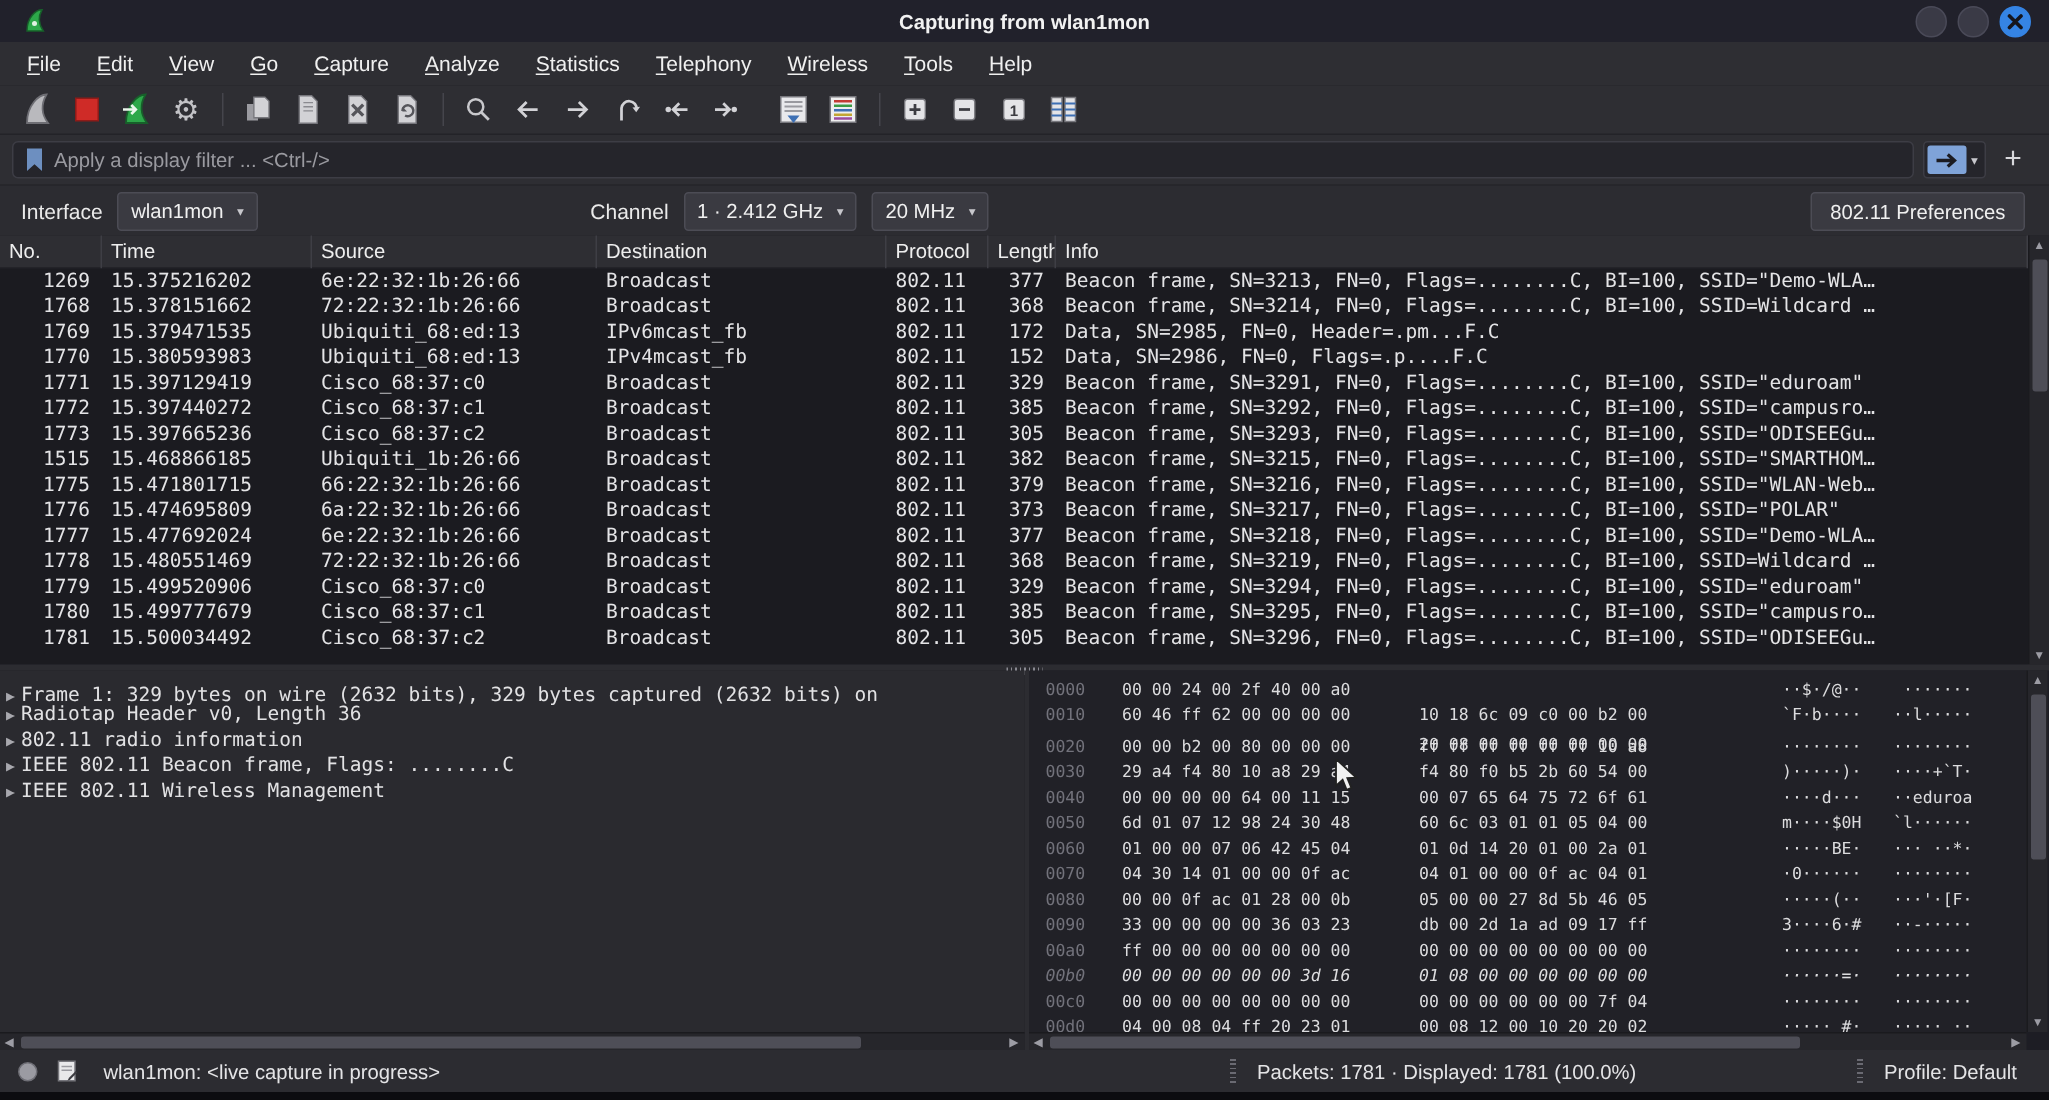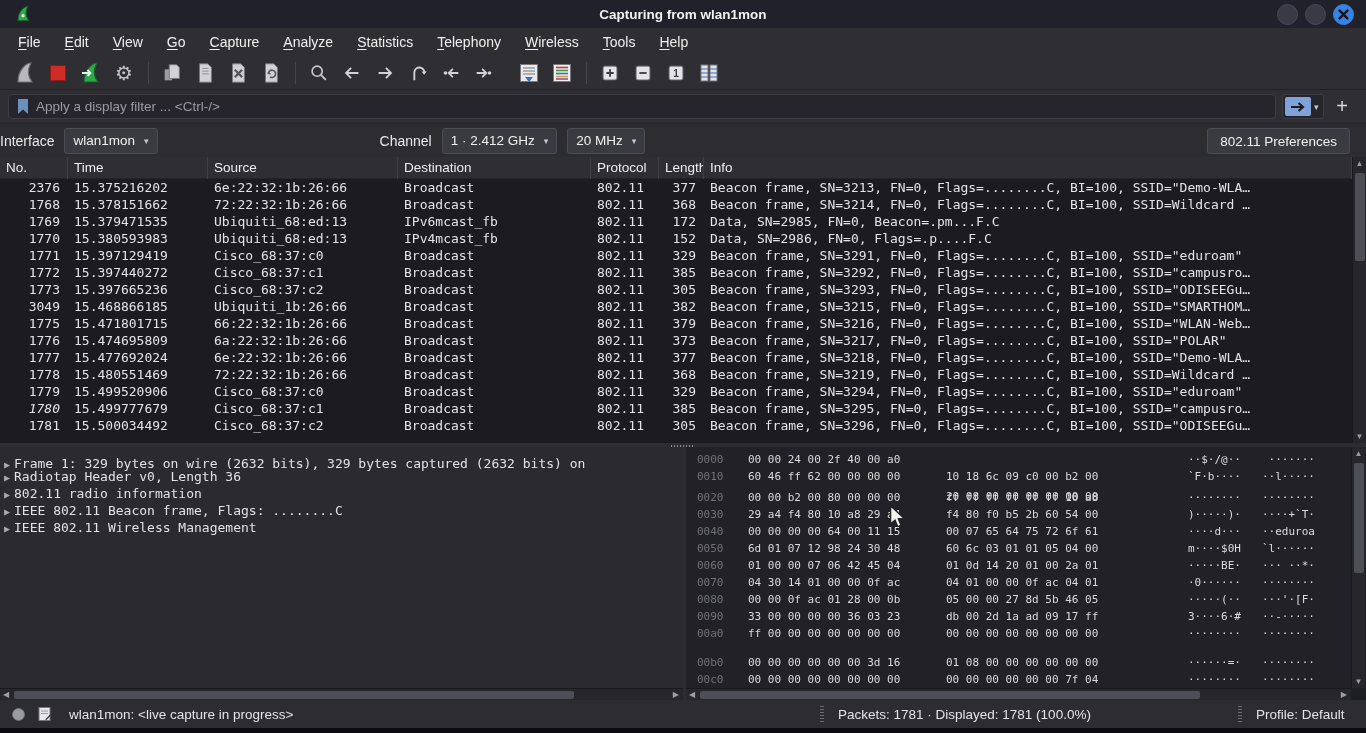--- a/index.html
+++ b/index.html
@@ -277,21 +277,21 @@
         <svg width="16" height="10" viewBox="0 0 16 10">
             <path d="M1 5 H12 M8.5 1 L13 5 L8.5 9" stroke="#1c1c22" stroke-width="2.2" fill="none"></path>
           </svg>
       </span>
       <span class="caret">▾</span>
     </div>
     <div id="filter-add">+</div>
   </div>
 
   <div id="wirelessbar" class="abs">
-    <span class="wlabel" style="">Interface</span>
+    <span class="wlabel" style="margin-left:14px;">Interface</span>
     <span class="dropdown">
       <span>wlan1mon</span>
         <span class="caret">▾</span>
     </span>
     <span class="wlabel" style="margin-left:222px;">Channel</span>
     <span class="dropdown">
       <span>1 · 2.412 GHz</span>
         <span class="caret">▾</span>
     </span>
     <span class="dropdown">
@@ -305,21 +305,21 @@
       <span class="hcell" style="left: 0px; width: 68px;">No.</span>
       <span class="hcell" style="left: 68px; width: 140px;">Time</span>
       <span class="hcell" style="left: 398px; width: 193px;">Destination</span>
       <span class="hcell" style="left: 208px; width: 190px;">Source</span>
       <span class="hcell" style="left: 591px; width: 68px;">Protocol</span>
       <span class="hcell" style="left: 659px; width: 45px;">Length</span>
       <span class="hcell" style="left: 704px; width: 648px;">Info</span>
     </div>
   <div id="plist-body" class="abs">
       <div class="prow">
-        <span class="pcell" style="left: 0px; width: 68px; text-align: right; padding: 0px 8px 0px 0px;">2376</span>
+        <span class="pcell" style="left: 0px; width: 68px; text-align: right; padding: 0px 8px 0px 0px;">1269</span>
         <span class="pcell" style="left: 68px; width: 140px; text-align: left; padding: 0px 0px 0px 6px;">15.375216202</span>
         <span class="pcell" style="left: 208px; width: 190px; text-align: left; padding: 0px 0px 0px 6px;">6e:22:32:1b:26:66</span>
         <span class="pcell" style="left: 398px; width: 193px; text-align: left; padding: 0px 0px 0px 6px;">Broadcast</span>
         <span class="pcell" style="left: 591px; width: 68px; text-align: left; padding: 0px 0px 0px 6px;">802.11</span>
         <span class="pcell" style="left: 659px; width: 45px; text-align: right; padding: 0px 8px 0px 0px;">377</span>
         <span class="pcell" style="left: 704px; width: 648px; text-align: left; padding: 0px 0px 0px 6px;">Beacon frame, SN=3213, FN=0, Flags=........C, BI=100, SSID="Demo-WLA…</span>
       </div>
       <div class="prow">
         <span class="pcell" style="left: 0px; width: 68px; text-align: right; padding: 0px 8px 0px 0px;">1768</span>
         <span class="pcell" style="left: 68px; width: 140px; text-align: left; padding: 0px 0px 0px 6px;">15.378151662</span>
@@ -329,21 +329,21 @@
         <span class="pcell" style="left: 659px; width: 45px; text-align: right; padding: 0px 8px 0px 0px;">368</span>
         <span class="pcell" style="left: 704px; width: 648px; text-align: left; padding: 0px 0px 0px 6px;">Beacon frame, SN=3214, FN=0, Flags=........C, BI=100, SSID=Wildcard …</span>
       </div>
       <div class="prow">
         <span class="pcell" style="left: 0px; width: 68px; text-align: right; padding: 0px 8px 0px 0px;">1769</span>
         <span class="pcell" style="left: 68px; width: 140px; text-align: left; padding: 0px 0px 0px 6px;">15.379471535</span>
         <span class="pcell" style="left: 208px; width: 190px; text-align: left; padding: 0px 0px 0px 6px;">Ubiquiti_68:ed:13</span>
         <span class="pcell" style="left: 398px; width: 193px; text-align: left; padding: 0px 0px 0px 6px;">IPv6mcast_fb</span>
         <span class="pcell" style="left: 591px; width: 68px; text-align: left; padding: 0px 0px 0px 6px;">802.11</span>
         <span class="pcell" style="left: 659px; width: 45px; text-align: right; padding: 0px 8px 0px 0px;">172</span>
-        <span class="pcell" style="left: 704px; width: 648px; text-align: left; padding: 0px 0px 0px 6px;">Data, SN=2985, FN=0, Beacon=.pm...F.C</span>
+        <span class="pcell" style="left: 704px; width: 648px; text-align: left; padding: 0px 0px 0px 6px;">Data, SN=2985, FN=0, Header=.pm...F.C</span>
       </div>
       <div class="prow">
         <span class="pcell" style="left: 0px; width: 68px; text-align: right; padding: 0px 8px 0px 0px;">1770</span>
         <span class="pcell" style="left: 68px; width: 140px; text-align: left; padding: 0px 0px 0px 6px;">15.380593983</span>
         <span class="pcell" style="left: 208px; width: 190px; text-align: left; padding: 0px 0px 0px 6px;">Ubiquiti_68:ed:13</span>
         <span class="pcell" style="left: 398px; width: 193px; text-align: left; padding: 0px 0px 0px 6px;">IPv4mcast_fb</span>
         <span class="pcell" style="left: 591px; width: 68px; text-align: left; padding: 0px 0px 0px 6px;">802.11</span>
         <span class="pcell" style="left: 659px; width: 45px; text-align: right; padding: 0px 8px 0px 0px;">152</span>
         <span class="pcell" style="left: 704px; width: 648px; text-align: left; padding: 0px 0px 0px 6px;">Data, SN=2986, FN=0, Flags=.p....F.C</span>
       </div>
@@ -368,21 +368,21 @@
       <div class="prow">
         <span class="pcell" style="left: 0px; width: 68px; text-align: right; padding: 0px 8px 0px 0px;">1773</span>
         <span class="pcell" style="left: 68px; width: 140px; text-align: left; padding: 0px 0px 0px 6px;">15.397665236</span>
         <span class="pcell" style="left: 208px; width: 190px; text-align: left; padding: 0px 0px 0px 6px;">Cisco_68:37:c2</span>
         <span class="pcell" style="left: 398px; width: 193px; text-align: left; padding: 0px 0px 0px 6px;">Broadcast</span>
         <span class="pcell" style="left: 591px; width: 68px; text-align: left; padding: 0px 0px 0px 6px;">802.11</span>
         <span class="pcell" style="left: 659px; width: 45px; text-align: right; padding: 0px 8px 0px 0px;">305</span>
         <span class="pcell" style="left: 704px; width: 648px; text-align: left; padding: 0px 0px 0px 6px;">Beacon frame, SN=3293, FN=0, Flags=........C, BI=100, SSID="ODISEEGu…</span>
       </div>
       <div class="prow">
-        <span class="pcell" style="left: 0px; width: 68px; text-align: right; padding: 0px 8px 0px 0px;">3049</span>
+        <span class="pcell" style="left: 0px; width: 68px; text-align: right; padding: 0px 8px 0px 0px;">1515</span>
         <span class="pcell" style="left: 68px; width: 140px; text-align: left; padding: 0px 0px 0px 6px;">15.468866185</span>
         <span class="pcell" style="left: 208px; width: 190px; text-align: left; padding: 0px 0px 0px 6px;">Ubiquiti_1b:26:66</span>
         <span class="pcell" style="left: 398px; width: 193px; text-align: left; padding: 0px 0px 0px 6px;">Broadcast</span>
         <span class="pcell" style="left: 591px; width: 68px; text-align: left; padding: 0px 0px 0px 6px;">802.11</span>
         <span class="pcell" style="left: 659px; width: 45px; text-align: right; padding: 0px 8px 0px 0px;">382</span>
         <span class="pcell" style="left: 704px; width: 648px; text-align: left; padding: 0px 0px 0px 6px;">Beacon frame, SN=3215, FN=0, Flags=........C, BI=100, SSID="SMARTHOM…</span>
       </div>
       <div class="prow">
         <span class="pcell" style="left: 0px; width: 68px; text-align: right; padding: 0px 8px 0px 0px;">1775</span>
         <span class="pcell" style="left: 68px; width: 140px; text-align: left; padding: 0px 0px 0px 6px;">15.471801715</span>
@@ -422,21 +422,21 @@
       <div class="prow">
         <span class="pcell" style="left: 0px; width: 68px; text-align: right; padding: 0px 8px 0px 0px;">1779</span>
         <span class="pcell" style="left: 68px; width: 140px; text-align: left; padding: 0px 0px 0px 6px;">15.499520906</span>
         <span class="pcell" style="left: 208px; width: 190px; text-align: left; padding: 0px 0px 0px 6px;">Cisco_68:37:c0</span>
         <span class="pcell" style="left: 398px; width: 193px; text-align: left; padding: 0px 0px 0px 6px;">Broadcast</span>
         <span class="pcell" style="left: 591px; width: 68px; text-align: left; padding: 0px 0px 0px 6px;">802.11</span>
         <span class="pcell" style="left: 659px; width: 45px; text-align: right; padding: 0px 8px 0px 0px;">329</span>
         <span class="pcell" style="left: 704px; width: 648px; text-align: left; padding: 0px 0px 0px 6px;">Beacon frame, SN=3294, FN=0, Flags=........C, BI=100, SSID="eduroam"</span>
       </div>
       <div class="prow">
-        <span class="pcell" style="left: 0px; width: 68px; text-align: right; padding: 0px 8px 0px 0px; font-style: italic;">1780</span>
+        <span class="pcell" style="left: 0px; width: 68px; text-align: right; padding: 0px 8px 0px 0px;">1780</span>
         <span class="pcell" style="left: 68px; width: 140px; text-align: left; padding: 0px 0px 0px 6px;">15.499777679</span>
         <span class="pcell" style="left: 208px; width: 190px; text-align: left; padding: 0px 0px 0px 6px;">Cisco_68:37:c1</span>
         <span class="pcell" style="left: 398px; width: 193px; text-align: left; padding: 0px 0px 0px 6px;">Broadcast</span>
         <span class="pcell" style="left: 591px; width: 68px; text-align: left; padding: 0px 0px 0px 6px;">802.11</span>
         <span class="pcell" style="left: 659px; width: 45px; text-align: right; padding: 0px 8px 0px 0px;">385</span>
         <span class="pcell" style="left: 704px; width: 648px; text-align: left; padding: 0px 0px 0px 6px;">Beacon frame, SN=3295, FN=0, Flags=........C, BI=100, SSID="campusro…</span>
       </div>
       <div class="prow">
         <span class="pcell" style="left: 0px; width: 68px; text-align: right; padding: 0px 8px 0px 0px;">1781</span>
         <span class="pcell" style="left: 68px; width: 140px; text-align: left; padding: 0px 0px 0px 6px;">15.500034492</span>
@@ -537,21 +537,21 @@
         <span class="hspan" style="left: 502px;">3····6·#</span>
         <span class="hspan" style="left: 576px;">··-·····</span>
       </div>
       <div class="hrow" style="margin-top: 0px;">
         <span class="hspan hoff" style="left: 11px;">00a0</span>
         <span class="hspan" style="left: 62px;">ff 00 00 00 00 00 00 00</span>
         <span class="hspan" style="left: 260px;">00 00 00 00 00 00 00 00</span>
         <span class="hspan" style="left: 502px;">········</span>
         <span class="hspan" style="left: 576px;">········</span>
       </div>
-      <div class="hrow" style="margin-top: 12px;">
+      <div class="hrow" style="margin-top: 0px; font-style: italic;">
         <span class="hspan hoff" style="left: 11px;">00b0</span>
         <span class="hspan" style="left: 62px;">00 00 00 00 00 00 3d 16</span>
         <span class="hspan" style="left: 260px;">01 08 00 00 00 00 00 00</span>
         <span class="hspan" style="left: 502px;">······=·</span>
         <span class="hspan" style="left: 576px;">········</span>
       </div>
       <div class="hrow" style="margin-top: 0px;">
         <span class="hspan hoff" style="left: 11px;">00c0</span>
         <span class="hspan" style="left: 62px;">00 00 00 00 00 00 00 00</span>
         <span class="hspan" style="left: 260px;">00 00 00 00 00 00 7f 04</span>

